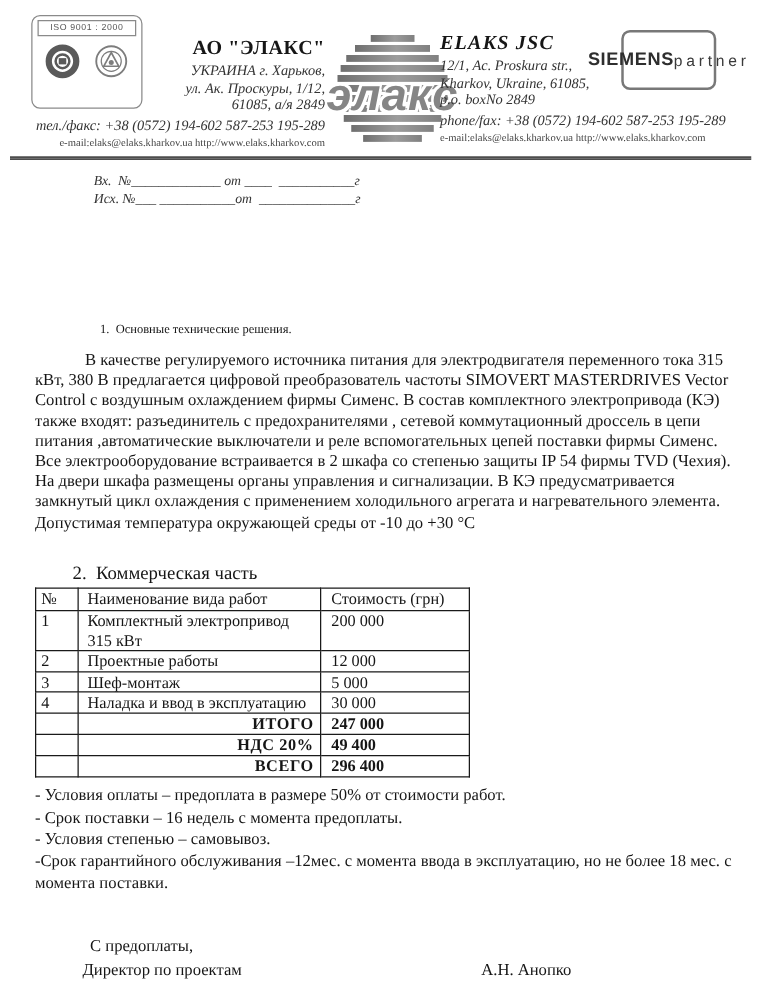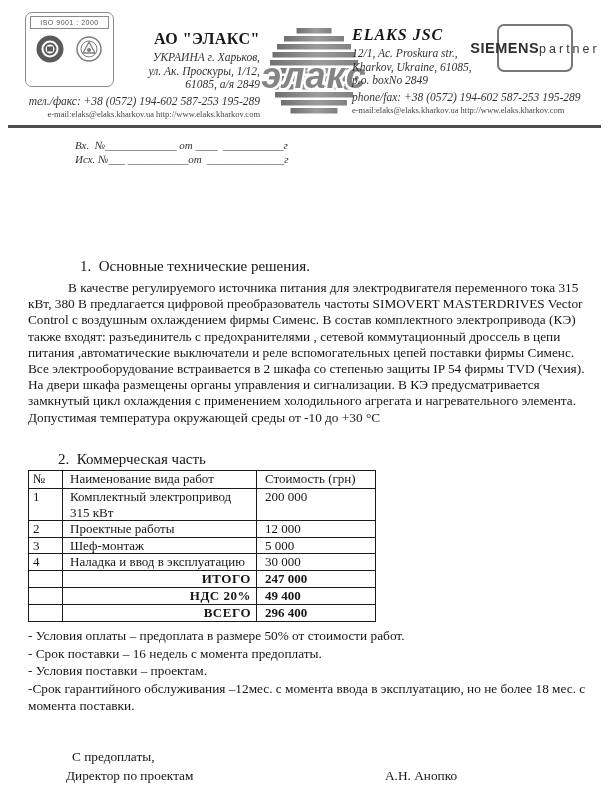--- a/index.html
+++ b/index.html
@@ -56,21 +56,21 @@
 
   
   .ref-block { position:absolute; left:40px; top:139px; font-style:italic; font-size:11px; line-height:13.5px; color:#333;margin-left:35px; }
   .ref-block div { white-space:pre; }
 
   
   .title { position:absolute; left:0; right:0; top:186px; text-align:center; font-weight:bold; font-size:15.5px; line-height:19px; }
   .title div { white-space:pre; }
 
   
-  .sec1-head { position:absolute; left:80px; top:258px; font-size:15px; white-space:pre; }
+  .sec1-head { position:absolute; left:80px; top:258px; font-size:10px; white-space:pre; }
   .sec1-para {
     position:absolute; left:28px; top:280px; width:557px;
     font-size:13.3px; line-height:16.2px; text-indent:40px;
   }
 
   
   .sec2-head { position:absolute; left:58px; top:451px; font-size:15px; white-space:pre; }
   table.cost { position:absolute; left:28px; top:470px; border-collapse:collapse; font-size:13px; }
   table.cost td { border:1.4px solid #1a1a1a; padding:0 4px; vertical-align:top; line-height:15.5px; }
   table.cost .c-num  { width:34px; }
@@ -220,21 +220,21 @@
         <td class="c-num"></td>
         <td class="c-name">ВСЕГО</td>
         <td class="c-cost">296 400</td>
       </tr>
     </tbody>
   </table>
 
   <div class="terms">
     <div>- Условия оплаты – предоплата в размере  50% от  стоимости работ.</div>
     <div>- Срок поставки – 16 недель с момента предоплаты.</div>
-    <div>- Условия поставки – проектам.</div>
+    <div>- Условия степенью – самовывоз.</div>
     <div>-Срок гарантийного обслуживания –12мес. с момента ввода в эксплуатацию, но не более  18 мес. с момента поставки.</div>
   </div>
 
 
   <div class="sig">
     <div class="greet">С предоплаты,</div>
     <div class="row">
       <span class="pos">Директор по проектам</span>
       <span class="name">А.Н. Анопко</span>
     </div>

